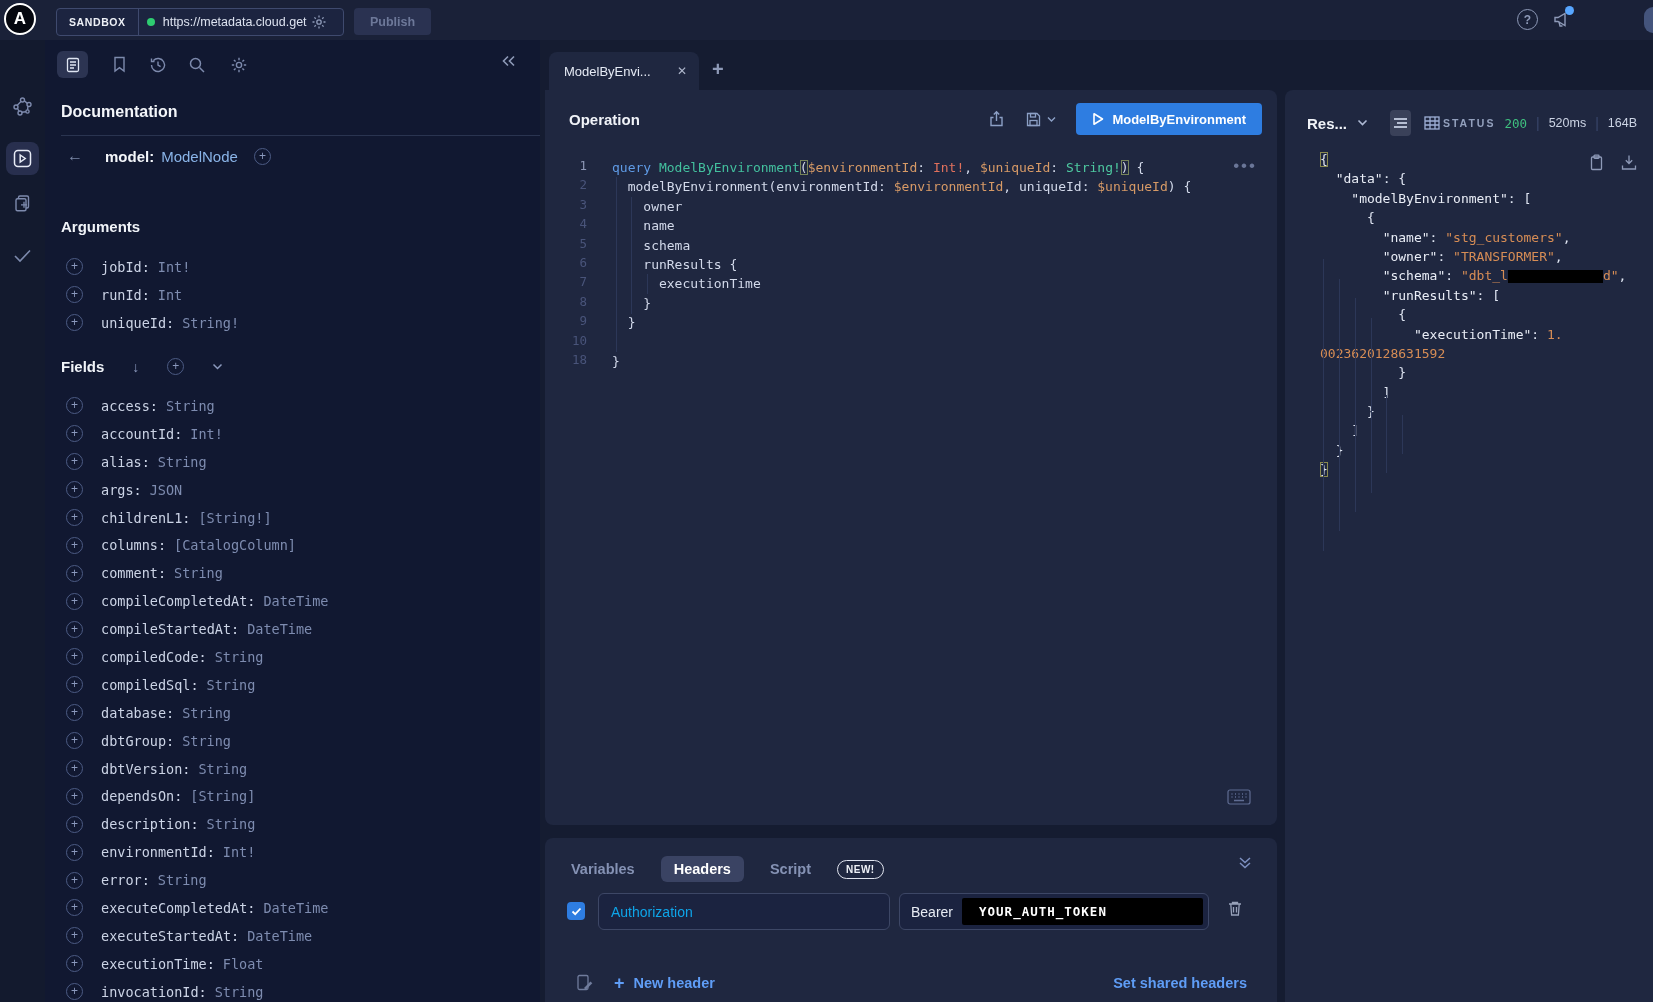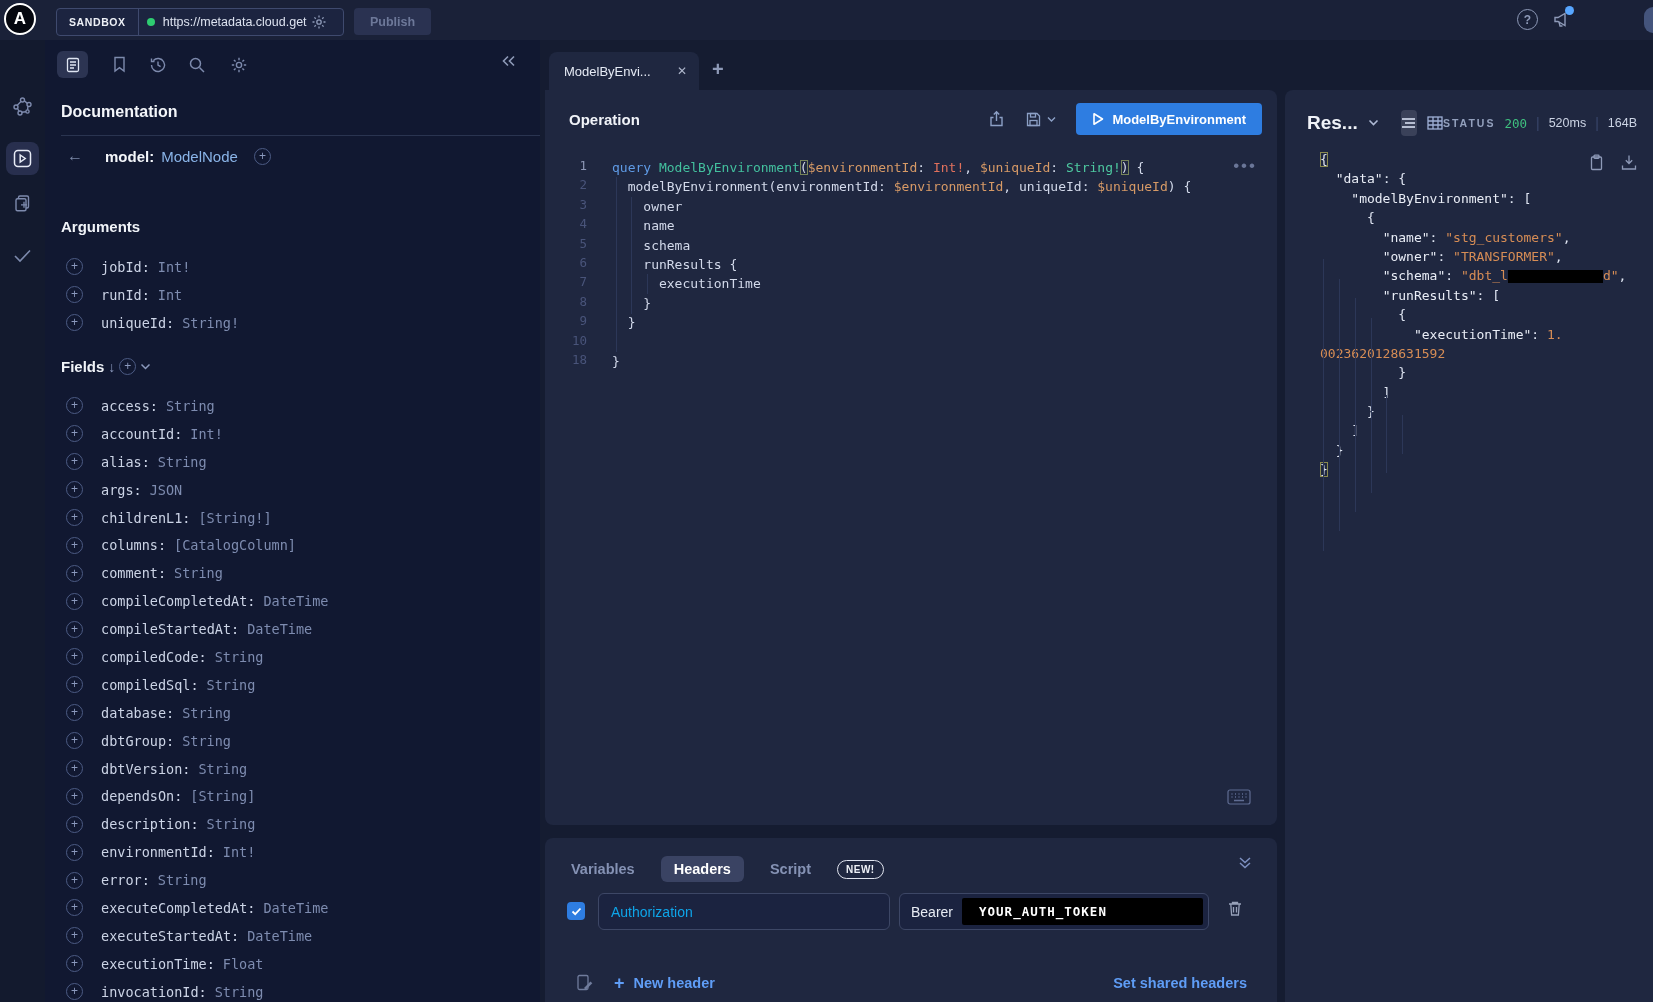--- a/index.html
+++ b/index.html
@@ -45,21 +45,21 @@
   .back-arrow{margin-left:22px;color:#7c89a8;font-size:16px;}
   .model-label{margin-left:22px;font-size:15px;font-weight:bold;color:#f4f6fa;}
   .model-type{margin-left:7px;font-size:15px;color:#8ab4e8;}
   .sec-head{position:absolute;left:16px;font-size:15px;font-weight:bold;color:#f0f3f8;}
   .doc-rows{position:absolute;left:21px;right:0;}
   .doc-row{height:27.9px;display:flex;align-items:center;}
   .oplus{width:17px;height:17px;border:1px solid #4c5b84;border-radius:50%;color:#8b99bd;font-size:12px;
          line-height:15px;text-align:center;margin-right:18px;flex:none;box-sizing:border-box;}
   .fname{color:#ccd4e6;font-family:"DejaVu Sans Mono",monospace;font-size:13.5px;}
   .ftype{color:#7e8cb0;font-family:"DejaVu Sans Mono",monospace;font-size:13.5px;margin-left:8px;}
-  .fields-head{position:absolute;left:16px;top:318px;display:flex;align-items:center;gap:4px;}
+  .fields-head{position:absolute;left:16px;top:318px;display:flex;align-items:center;gap:28px;}
   .mini-ic{color:#8b99bd;font-size:14px;}
   .collapse-doc{position:absolute;right:24px;top:14px;color:#8e9ab8;}
   
   .tab{position:absolute;left:549px;top:52px;width:150px;height:38px;background:#1f2740;
        border-radius:8px 8px 0 0;display:flex;align-items:center;}
   .tab-title{margin-left:15px;font-size:13px;color:#e5eaf4;white-space:nowrap;}
   .tab-close{margin-left:auto;margin-right:12px;color:#aeb6cb;font-size:12px;}
   .newtab{position:absolute;left:712px;top:58px;color:#8e9ab8;font-size:20px;font-weight:bold;}
   
   .op{position:absolute;left:545px;top:90px;width:732px;height:735px;background:#1f2740;border-radius:0 8px 8px 8px;}
@@ -107,21 +107,21 @@
   .trash{position:absolute;right:34px;top:62px;color:#98a2ba;}
   .req-foot{position:absolute;left:0;right:0;top:126px;height:38px;display:flex;align-items:center;}
   .doc-pen{margin-left:31px;color:#707c9c;}
   .link{color:#5f9df6;font-weight:bold;font-size:14.5px;}
   .newheader{margin-left:21px;display:flex;align-items:center;gap:9px;}
   .plus-blue{color:#5f9df6;font-size:18px;font-weight:bold;}
   .sharedheaders{margin-left:auto;margin-right:30px;}
   
   .resp{position:absolute;left:1285px;top:90px;width:368px;height:912px;background:#1f2740;border-radius:8px 0 0 0;}
   .resp-head{position:absolute;left:22px;right:16px;top:18px;height:30px;display:flex;align-items:center;}
-  .resp-title{font-size:19px;font-weight:bold;color:#f0f3f8;}
+  .resp-title{font-size:15px;font-weight:bold;color:#f0f3f8;}
   .resp-chev{margin-left:10px;color:#aeb9d4;}
   .vt{width:28px;height:26px;border-radius:4px;display:flex;align-items:center;justify-content:center;color:#9fb0d6;}
   .vt.active{background:#3a4159;color:#dfe7fa;}
   .vt1{margin-left:22px;} .vt2{margin-left:10px;}
   .statgrp{margin-left:auto;display:flex;align-items:center;gap:9px;}
   .stat-label{font-size:10.5px;letter-spacing:2px;color:#93a0bd;font-weight:bold;}
   .stat-200{font-size:12.5px;color:#3fc07f;font-family:"DejaVu Sans Mono",monospace;}
   .stat-sep{color:#39466b;font-size:14px;}
   .stat-val{font-size:12.5px;color:#ccd4e4;}
   .jsonlines{position:absolute;left:35px;top:60px;right:4px;}

